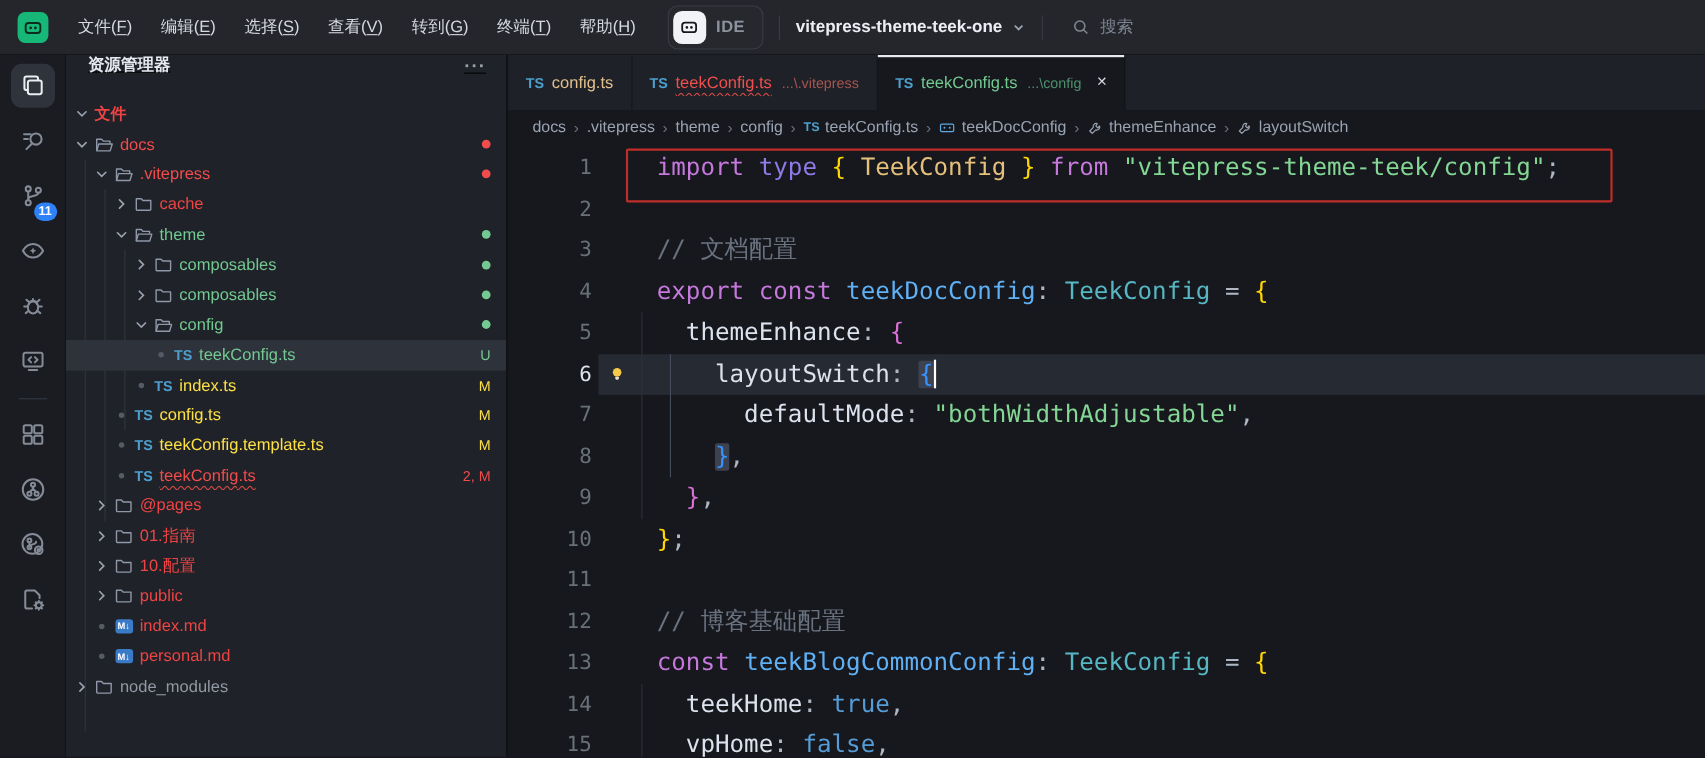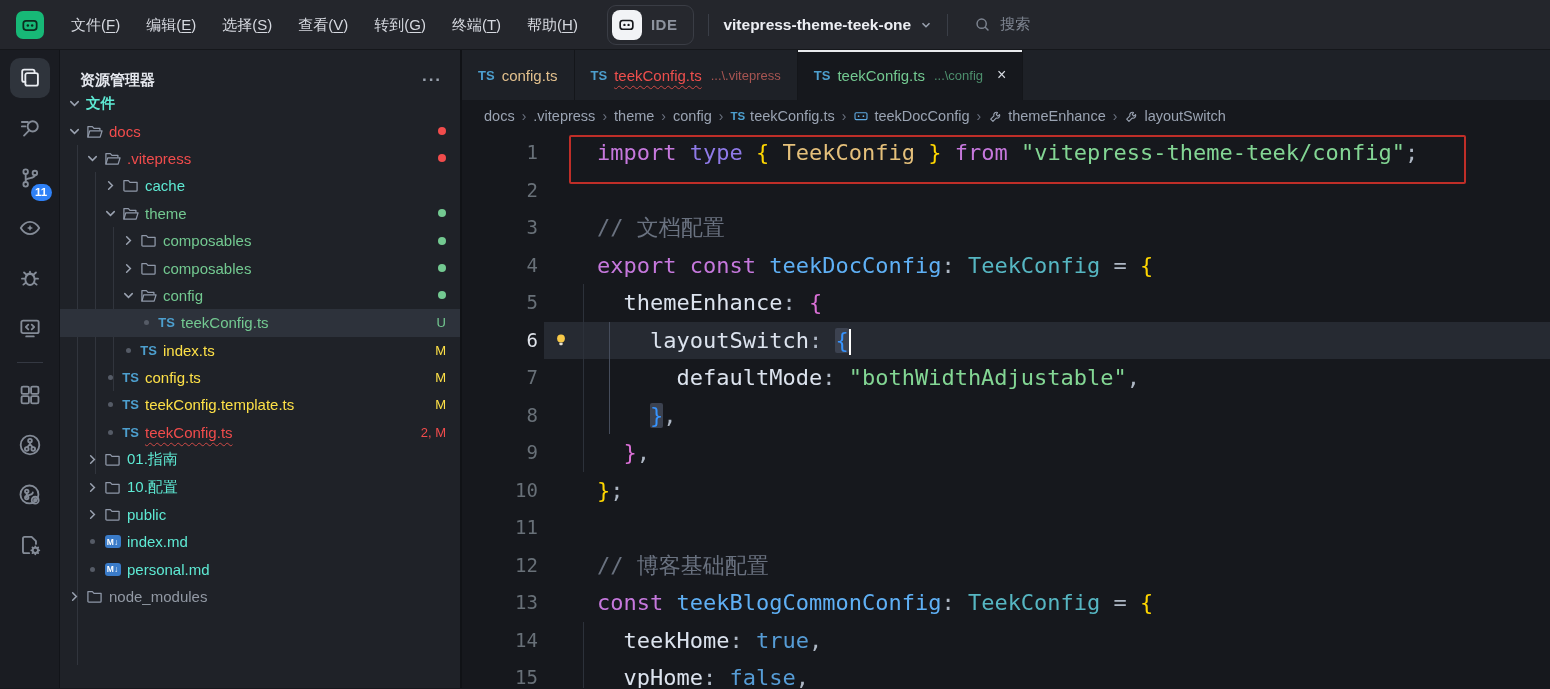--- a/index.html
+++ b/index.html
@@ -33,39 +33,39 @@
     display:flex; align-items:center; justify-content:center; color:#848b97; cursor:pointer; }
   .act.active { background:#2f343c; color:#e9ecf1; }
   .act .badge { position:absolute; bottom:-3px; right:-2px; background:#2f81f7; color:#fff;
     font-size:11.5px; font-weight:700; min-width:21px; height:17px; line-height:17px;
     text-align:center; border-radius:9px; padding:0 4px; }
   .act-div { width:26px; height:1px; background:#343842; margin:4px 0 12px; }
 
   
   .sidebar { width:402px; background:#1f2228; border-right:2px solid #101216; flex:none;
     display:flex; flex-direction:column; }
-  .sb-head { height:40px; display:flex; align-items:flex-end; justify-content:space-between;
-    padding:0 18px 0 20px; }
+  .sb-head { height:40px; display:flex; align-items:flex-start; justify-content:space-between;
+    padding:0 18px 0 20px;text-decoration:underline; }
   .sb-title { font-size:15px; font-weight:700; color:#e6e9ef; }
   .sb-more { color:#98a0ac; font-size:17px; font-weight:700; letter-spacing:1px; cursor:pointer; }
   .tree { position:relative; flex:1; overflow:hidden; }
   .guide { position:absolute; width:1px; background:#31353d; }
   .row { height:27.4px; display:flex; align-items:center; position:relative; cursor:pointer; }
   .row.sel { background:#2d323b; }
   .chev { width:17px; display:flex; align-items:center; justify-content:center; color:#9aa2b0; flex:none; }
   .fdot { width:5px; height:5px; border-radius:50%; background:#555b66; }
   .ficon { width:23px; display:flex; align-items:center; justify-content:center; color:#8f98a8; flex:none; }
   .ts-ic { font-size:13px; font-weight:700; color:#4d9fce; }
   .md-ic { width:16px; height:13px; background:#3a7bc8; border-radius:3px; color:#fff;
     font-size:8.5px; font-weight:700; display:flex; align-items:center; justify-content:center; }
   .rlabel { font-size:15px; padding-left:3px; white-space:nowrap; }
   .row.section .rlabel { font-weight:700; font-size:14.5px; }
   .rbadge { position:absolute; right:14px; font-size:13px; }
   .bdot { position:absolute; right:14px; width:8px; height:8px; border-radius:50%; }
-  .c-none { color:#5eead4;text-align:right; } .c-err { color:#f14c4c; } .c-add { color:#73c991; }
+  .c-none { color:#ef4444;text-align:right; } .c-err { color:#f14c4c; } .c-add { color:#73c991; }
   .c-mod { color:#fde047; } .c-dim { color:#9299a4; }
   .sqg { text-decoration:underline wavy #cf4a46 1px; text-underline-offset:4px; }
 
   
   .editor { flex:1; display:flex; flex-direction:column; background:#16181d; min-width:0; }
   .tabs { height:50px; background:#1e2127; display:flex; flex:none; }
   .tab { display:flex; align-items:center; padding:0 16px; border-right:1px solid #14161a;
     font-size:15px; position:relative; cursor:pointer; white-space:nowrap; }
   .tab.active { background:#16181d; }
   .tab.active::before { content:""; position:absolute; top:0; left:0; right:0; height:2px; background:#e8eaed; }
@@ -401,20 +401,33 @@
           <span class="chev">
             <svg viewBox="0 0 16 16" width="15" height="15" fill="none" stroke="currentColor" stroke-width="1.6" stroke-linecap="round">
               <path d="M6 4l4 4-4 4"></path>
             </svg>
           </span>
           <span class="ficon">
             <svg viewBox="0 0 16 16" width="17" height="17" fill="none" stroke="currentColor" stroke-width="1.2" stroke-linejoin="round">
               <path d="M1.8 3.4h4.2l1.5 1.6h6.7v7.4a.9.9 0 0 1-.9.9H2.7a.9.9 0 0 1-.9-.9z"></path>
             </svg>
           </span>
+          <span class="rlabel c-none">@pages</span>
+        </div>
+        <div class="row" style="padding-left: 24px;">
+          <span class="chev">
+            <svg viewBox="0 0 16 16" width="15" height="15" fill="none" stroke="currentColor" stroke-width="1.6" stroke-linecap="round">
+              <path d="M6 4l4 4-4 4"></path>
+            </svg>
+          </span>
+          <span class="ficon">
+            <svg viewBox="0 0 16 16" width="17" height="17" fill="none" stroke="currentColor" stroke-width="1.2" stroke-linejoin="round">
+              <path d="M1.8 3.4h4.2l1.5 1.6h6.7v7.4a.9.9 0 0 1-.9.9H2.7a.9.9 0 0 1-.9-.9z"></path>
+            </svg>
+          </span>
           <span class="rlabel c-none">01.指南</span>
         </div>
         <div class="row" style="padding-left: 24px;">
           <span class="chev">
             <svg viewBox="0 0 16 16" width="15" height="15" fill="none" stroke="currentColor" stroke-width="1.6" stroke-linecap="round">
               <path d="M6 4l4 4-4 4"></path>
             </svg>
           </span>
           <span class="ficon">
             <svg viewBox="0 0 16 16" width="17" height="17" fill="none" stroke="currentColor" stroke-width="1.2" stroke-linejoin="round">

